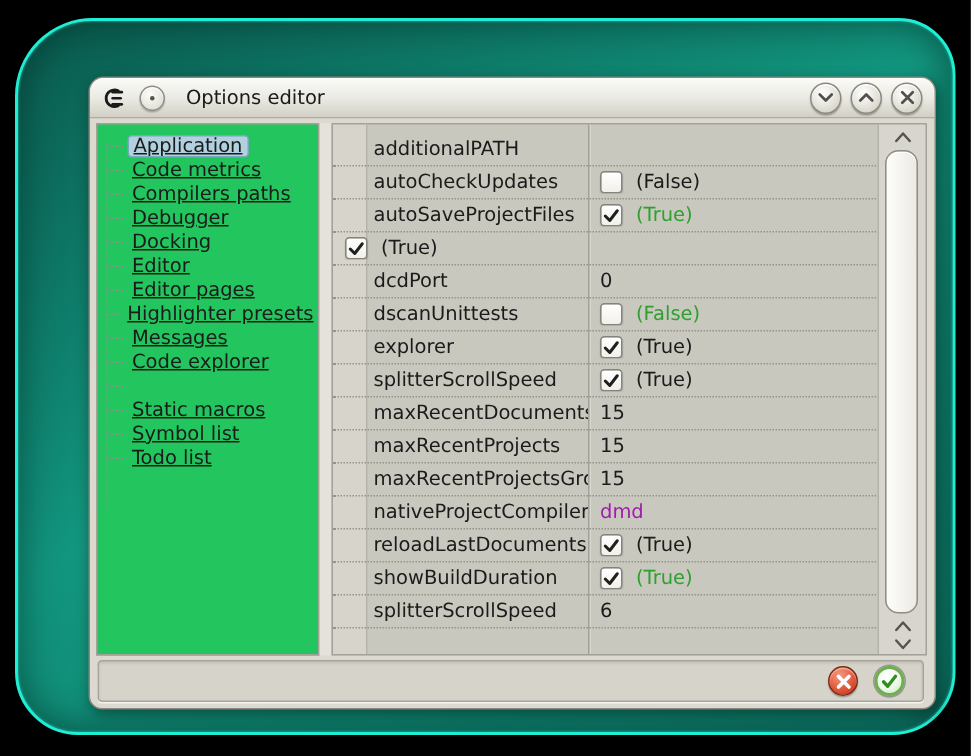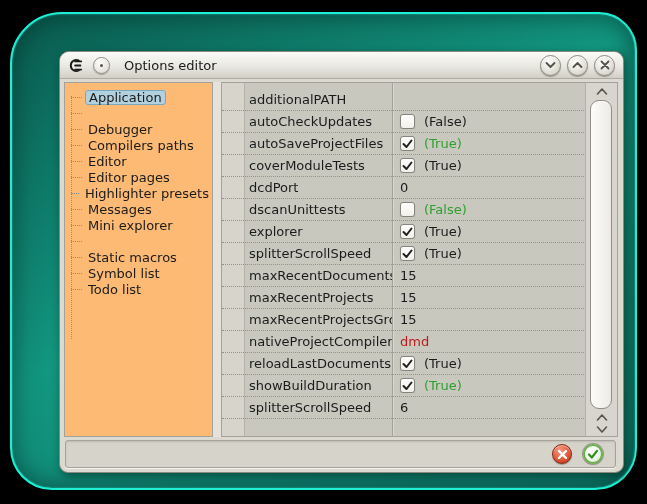--- a/index.html
+++ b/index.html
@@ -25,21 +25,21 @@
   .dotbtn .dot{width:3px;height:3px;border-radius:50%;background:#55544c;}
   .title{margin-left:14px;color:#1a1a1a;}
   .wbtns{margin-left:auto;margin-right:8px;display:flex;gap:6px;}
   .wbtn{width:21px;height:21px;border-radius:50%;box-sizing:border-box;
         background:radial-gradient(circle at 40% 32%,#ffffff,#dcdacf 70%,#c6c4b9);
         border:1px solid #8b897f;box-shadow:0 1px 1px rgba(0,0,0,.3),inset 0 1px 0 #fff;
         display:flex;align-items:center;justify-content:center;cursor:pointer;}
   .wbtn svg{display:block;}
   
   .sidebar{position:absolute;left:4px;top:30px;width:149px;height:355px;box-sizing:border-box;
-           background:#fdba74;border:1px solid #a3a19a;overflow:hidden;}
+           background:#22c55e;border:1px solid #a3a19a;overflow:hidden;text-decoration:underline;}
   .tree{position:relative;padding-top:6px;}
   .tree::before{content:"";position:absolute;left:6px;top:13px;height:243px;border-left:1px dotted #8f8f89;}
   .titem{position:relative;height:16px;line-height:16px;display:flex;align-items:center;white-space:nowrap;cursor:pointer;}
   .stub{display:inline-block;width:11px;height:0;border-top:1px dotted #8f8f89;margin-left:6px;margin-right:3px;}
   .tlabel{padding:0 3px;line-height:15px;}
   .titem.selected .tlabel{background:#b2d1df;border:1px solid #79a7bd;border-radius:3px;line-height:13px;}
   
   .splitter{position:absolute;left:153px;top:30px;width:8px;height:355px;background:#e4e2da;cursor:col-resize;}
   
   .gridpanel{position:absolute;left:161px;top:30px;width:397px;height:355px;box-sizing:border-box;
@@ -118,48 +118,53 @@
     </div>
 
     <div class="sidebar">
       <div class="tree">
         <div class="titem selected">
             <span class="stub"></span>
             <span class="tlabel">Application</span>
           </div>
         <div class="titem">
             <span class="stub"></span>
+            <span class="tlabel">Code metrics</span>
+          </div>
+        <div class="titem">
+            <span class="stub"></span>
+            <span class="tlabel">Compilers paths</span>
           </div>
         <div class="titem">
             <span class="stub"></span>
             <span class="tlabel">Debugger</span>
           </div>
         <div class="titem">
             <span class="stub"></span>
-            <span class="tlabel">Compilers paths</span>
+            <span class="tlabel">Docking</span>
           </div>
         <div class="titem">
             <span class="stub"></span>
             <span class="tlabel">Editor</span>
           </div>
         <div class="titem">
             <span class="stub"></span>
             <span class="tlabel">Editor pages</span>
           </div>
         <div class="titem">
             <span class="stub"></span>
             <span class="tlabel">Highlighter presets</span>
           </div>
         <div class="titem">
             <span class="stub"></span>
             <span class="tlabel">Messages</span>
           </div>
         <div class="titem">
             <span class="stub"></span>
-            <span class="tlabel">Mini explorer</span>
+            <span class="tlabel">Code explorer</span>
           </div>
         <div class="titem">
             <span class="stub"></span>
           </div>
         <div class="titem">
             <span class="stub"></span>
             <span class="tlabel">Static macros</span>
           </div>
         <div class="titem">
             <span class="stub"></span>
@@ -201,21 +206,20 @@
           <div class="pval">
             <span class="cb">
                 <svg class="ck on" width="11" height="10" viewBox="0 0 11 10">
                   <polyline points="1.5,5 4.5,8 9.5,1.5" fill="none" stroke="#20201c" stroke-width="2" stroke-linecap="round" stroke-linejoin="round"></polyline>
                 </svg>
               </span>
             <span style="color: rgb(47, 160, 47);">(True)</span>
           </div>
         </div>
         <div class="prow">
-          <div class="pname">coverModuleTests</div>
           <div class="pval">
             <span class="cb">
                 <svg class="ck on" width="11" height="10" viewBox="0 0 11 10">
                   <polyline points="1.5,5 4.5,8 9.5,1.5" fill="none" stroke="#20201c" stroke-width="2" stroke-linecap="round" stroke-linejoin="round"></polyline>
                 </svg>
               </span>
             <span style="color: rgb(27, 27, 27);">(True)</span>
           </div>
         </div>
         <div class="prow">
@@ -271,21 +275,21 @@
         </div>
         <div class="prow">
           <div class="pname">maxRecentProjectsGrou</div>
           <div class="pval">
               <span style="color: rgb(27, 27, 27);">15</span>
             </div>
         </div>
         <div class="prow">
           <div class="pname">nativeProjectCompiler</div>
           <div class="pval">
-              <span style="color: #b91c1c;">dmd</span>
+              <span style="color: #a21caf;">dmd</span>
             </div>
         </div>
         <div class="prow">
           <div class="pname">reloadLastDocuments</div>
           <div class="pval">
             <span class="cb">
                 <svg class="ck on" width="11" height="10" viewBox="0 0 11 10">
                   <polyline points="1.5,5 4.5,8 9.5,1.5" fill="none" stroke="#20201c" stroke-width="2" stroke-linecap="round" stroke-linejoin="round"></polyline>
                 </svg>
               </span>

